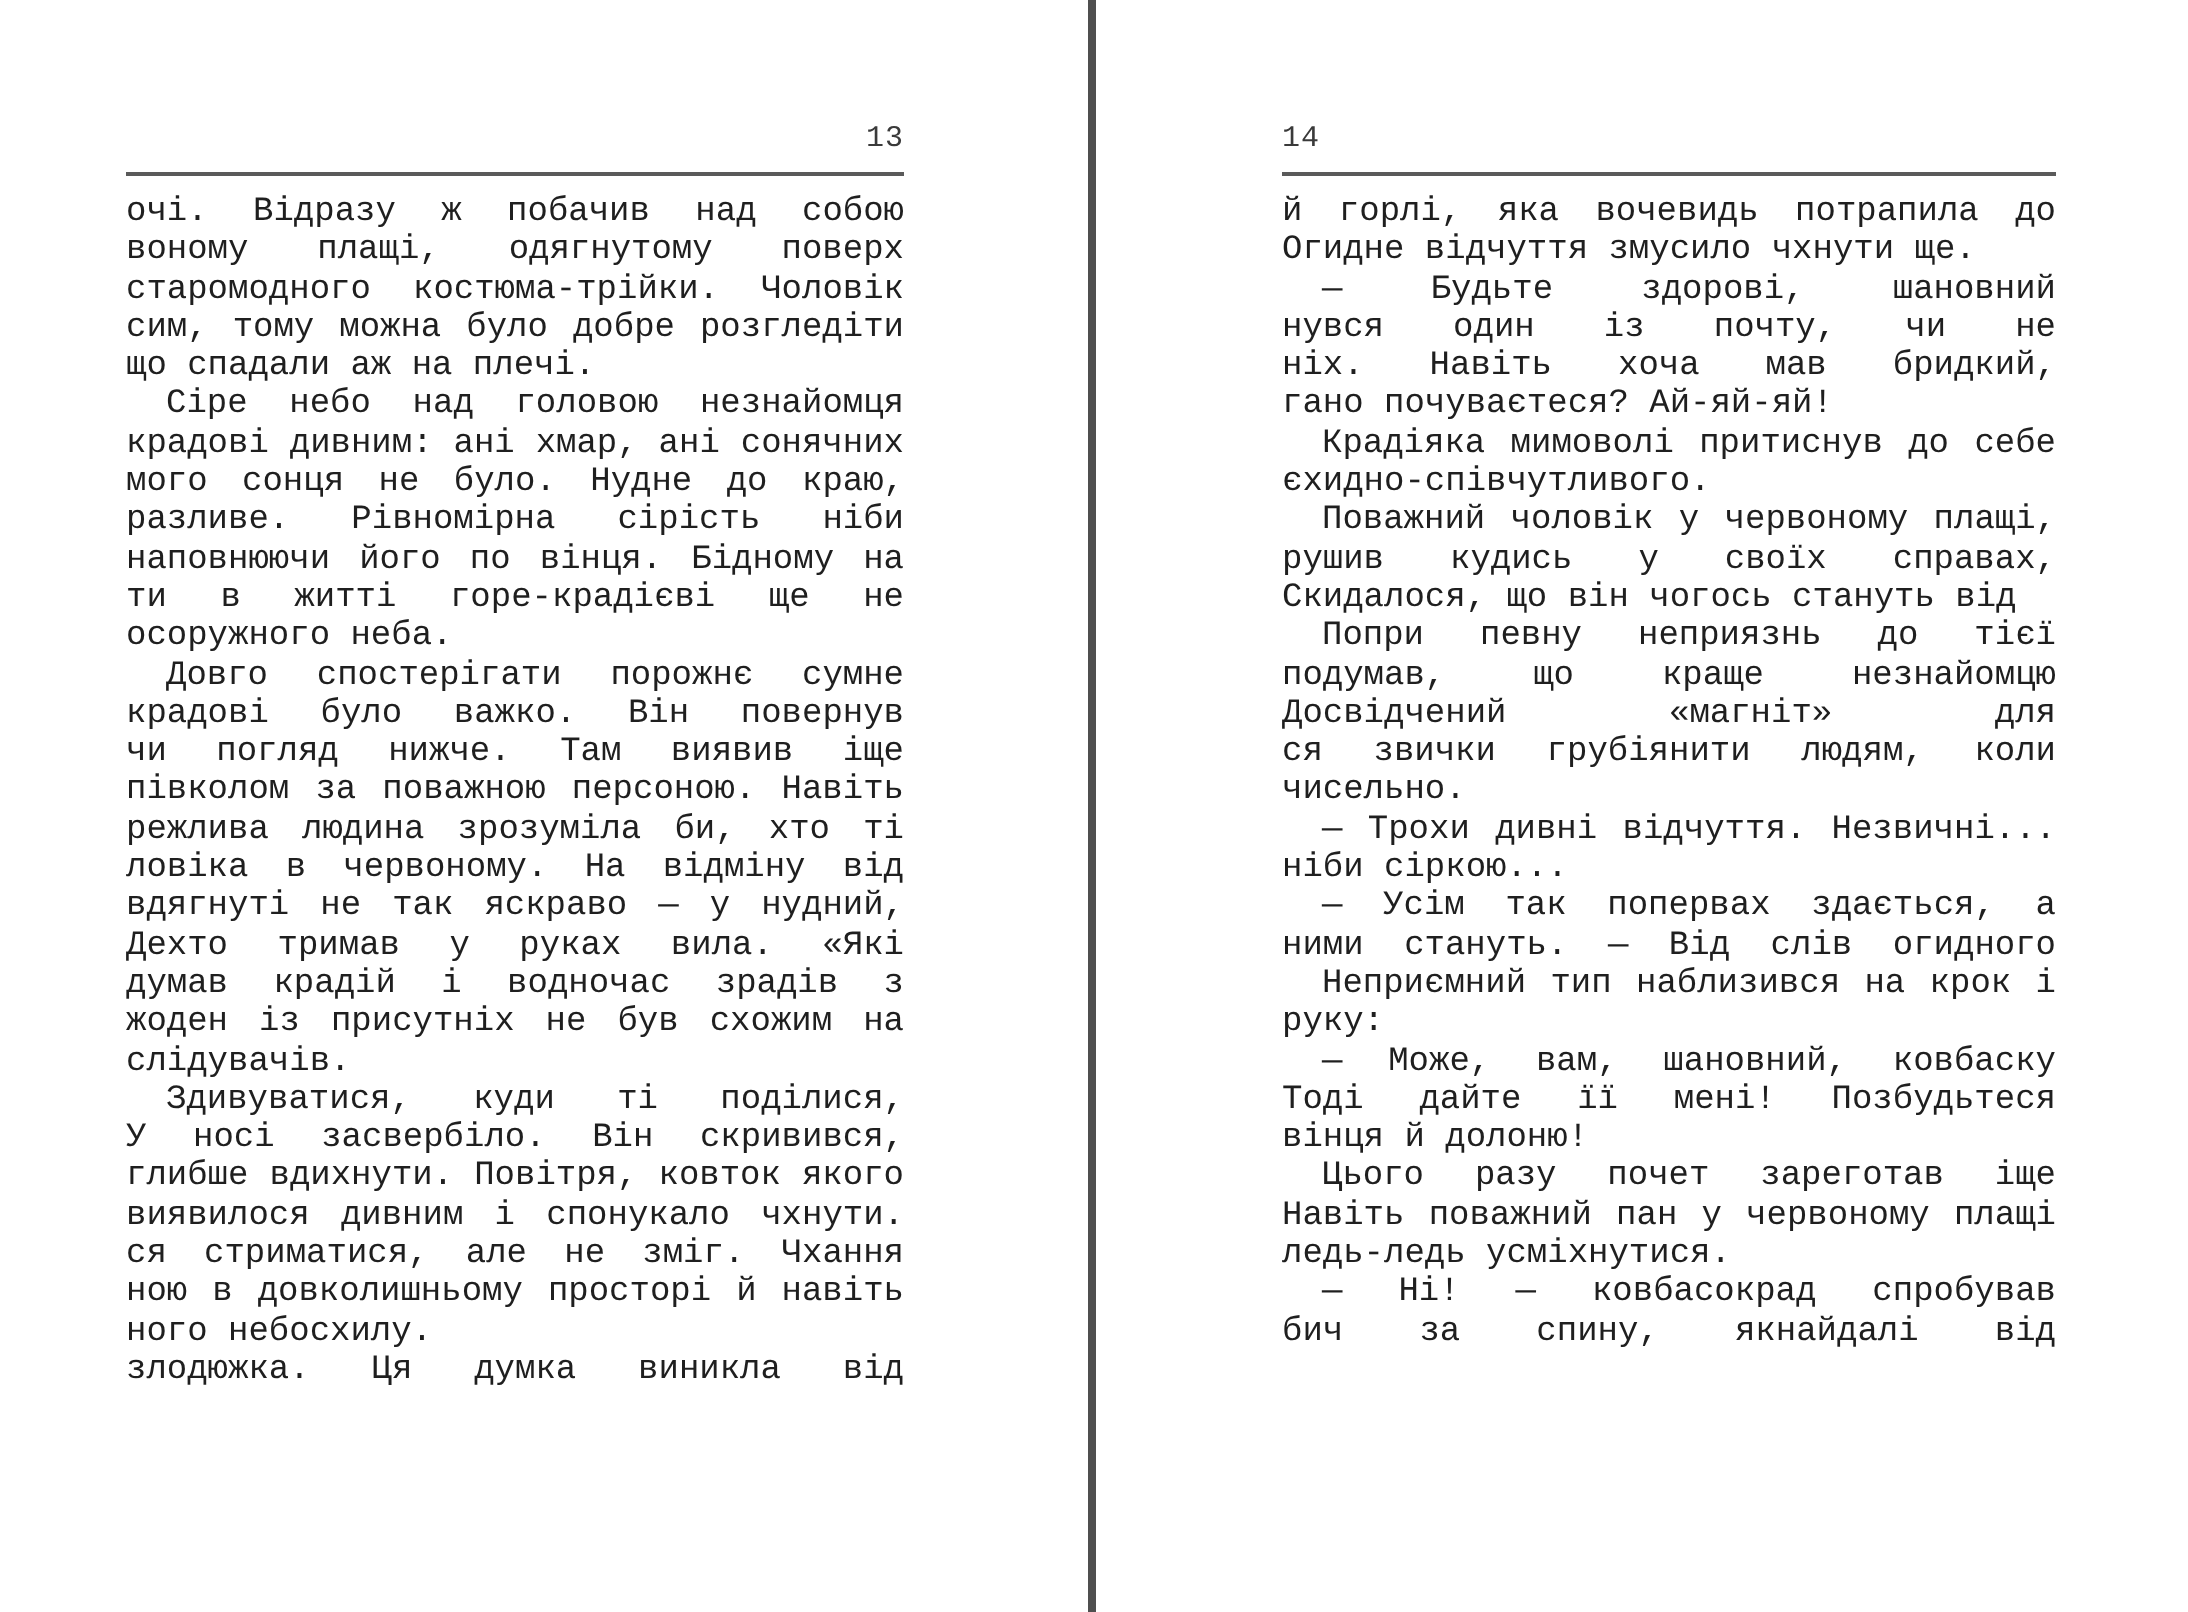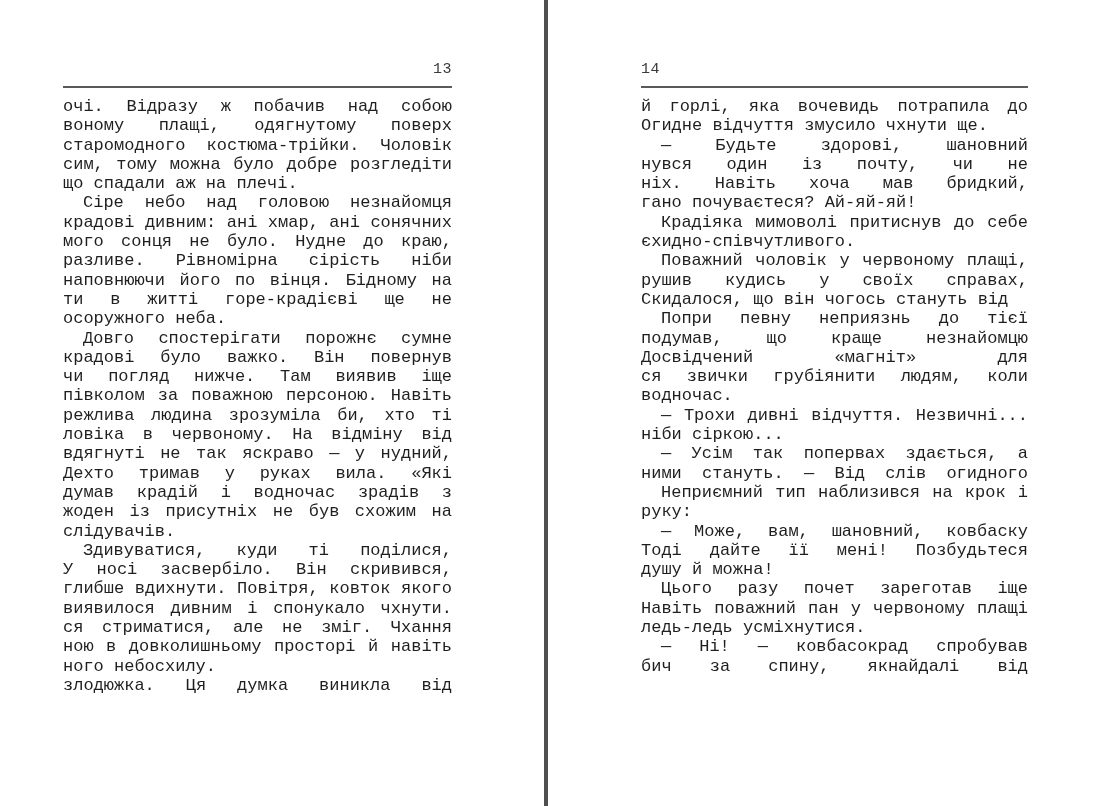--- a/index.html
+++ b/index.html
@@ -128,30 +128,30 @@
         <div class="line para-end">гано почуваєтеся? Ай-яй-яй!</div>
         <div class="line indent">Крадіяка мимоволі притиснув до себе руку зі злощас-</div>
         <div class="line para-end">єхидно-співчутливого.</div>
         <div class="line indent">Поважний чоловік у червоному плащі, що вже був</div>
         <div class="line">рушив кудись у своїх справах, передумав і зупинився.</div>
         <div class="line para-end">Скидалося, що він чогось стануть від найогиднішого.</div>
         <div class="line indent">Попри певну неприязнь до тієї особи, ковбасокрад</div>
         <div class="line">подумав, що краще незнайомцю відповісти ввічливо.</div>
         <div class="line">Досвідчений «магніт» для неприємностей давно позбув-</div>
         <div class="line">ся звички грубіянити людям, коли почту переважають</div>
-        <div class="line para-end">водночас.</div>
+        <div class="line para-end">чисельно.</div>
         <div class="line indent">— Трохи дивні відчуття. Незвичні... І тхне... Схоже,</div>
         <div class="line para-end">ніби сіркою...</div>
         <div class="line indent">— Усім так попервах здається, а потім ці пахощі рід-</div>
         <div class="line">ними стануть. — Від слів огидного чоловіка присутні</div>
         <div class="line indent">Неприємний тип наблизився на крок і простягнув</div>
         <div class="line para-end">руку:</div>
         <div class="line indent">— Може, вам, шановний, ковбаску важко тримати?</div>
         <div class="line">Тоді дайте її мені! Позбудьтеся краденого! Полегшіть собі</div>
-        <div class="line para-end">душу й можна!</div>
+        <div class="line para-end">вінця й долоню!</div>
         <div class="line indent">Цього разу почет зареготав іще гучніше, відвертіше.</div>
         <div class="line">Навіть поважний пан у червоному плащі дозволив собі</div>
         <div class="line para-end">ледь-ледь усміхнутися.</div>
         <div class="line indent">— Ні! — ковбасокрад спробував заховати свою здо-</div>
         <div class="line">бич за спину, якнайдалі від нав’язливого нахаби, хоча</div>
       </div>
   </section>
 
 </div>
 

